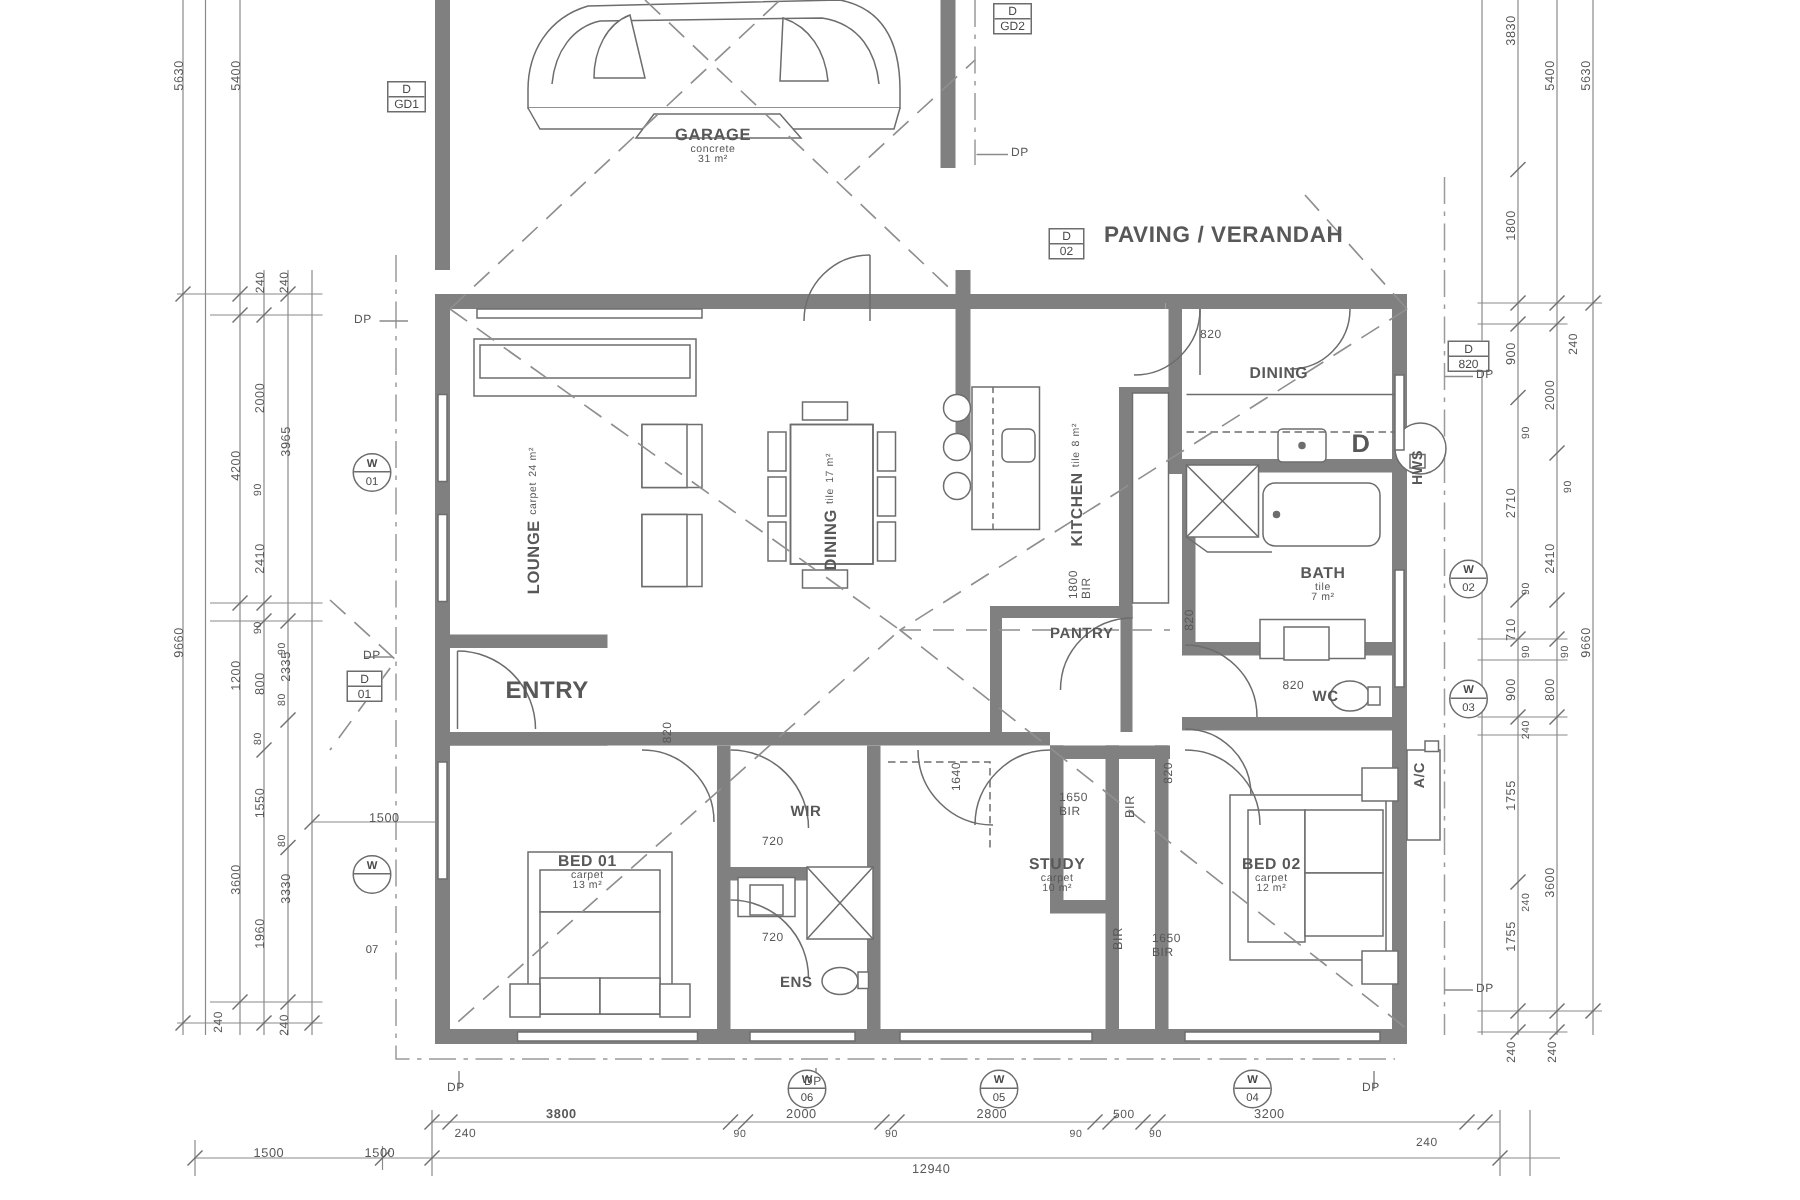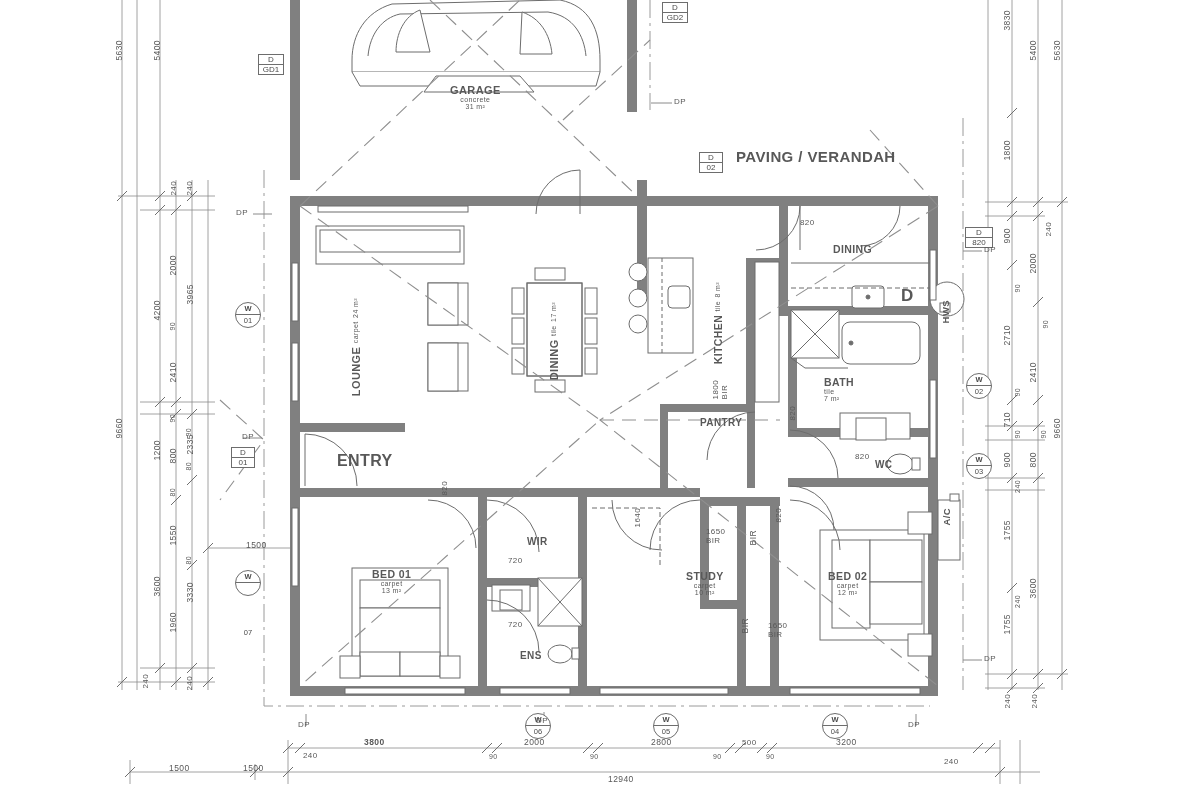--- a/index.html
+++ b/index.html
@@ -503,21 +503,21 @@
 </div>
 
 <div class="lbl" style="left:712px;top:282px;font-size:10.5px;writing-mode:vertical-rl;transform:rotate(180deg);text-align:center;">
   <span>KITCHEN</span>
   <span class="sub" style="font-size:7px;">tile</span>
   <span class="sub" style="font-size:7px;">8 m²</span>
 </div>
 
 <div class="lbl" style="left:833px;top:243px;font-size:10.5px;">DINING</div>
 
-<div class="lbl" style="left:824px;top:376px;font-size:10.5px;">
+<div class="lbl" style="left:867px;top:376px;font-size:10.5px;text-align:center;">
   <div>BATH</div>
   <div class="sub" style="font-size:7px;">tile</div>
   <div class="sub" style="font-size:7px;">7 m²</div>
 </div>
 
 <div class="lbl" style="left:875px;top:459px;font-size:10px;">WC</div>
 <div class="lbl" style="left:700px;top:417px;font-size:10px;">PANTRY</div>
 <div class="lbl" style="left:337px;top:452px;font-size:16px;">ENTRY</div>
 
 <div class="lbl" style="left:372px;top:568px;font-size:10.5px;text-align:center;">

